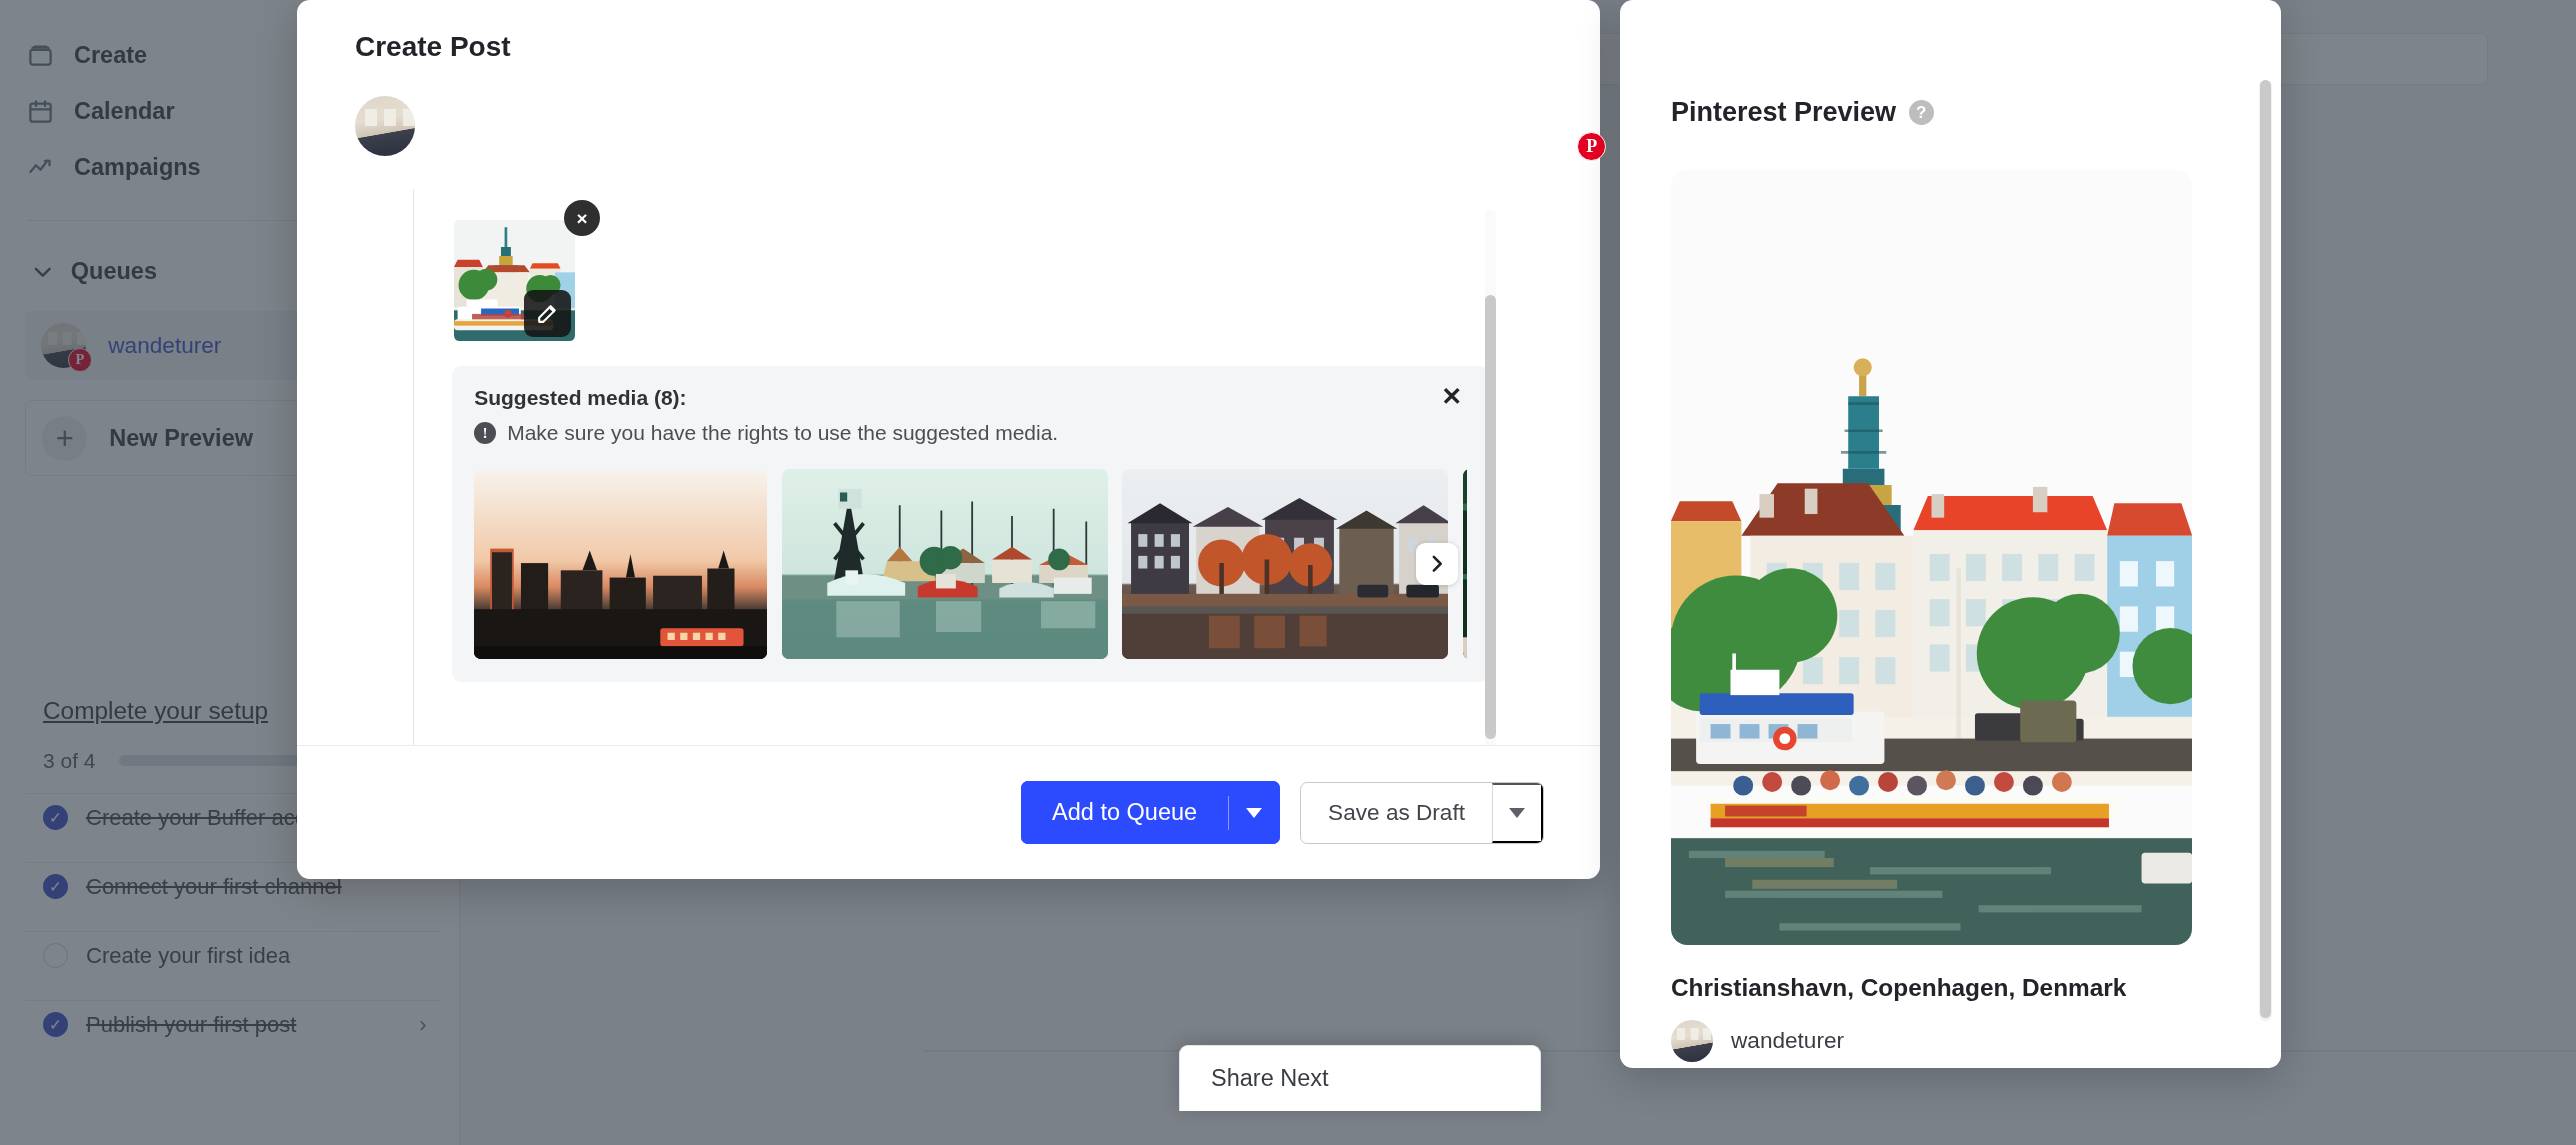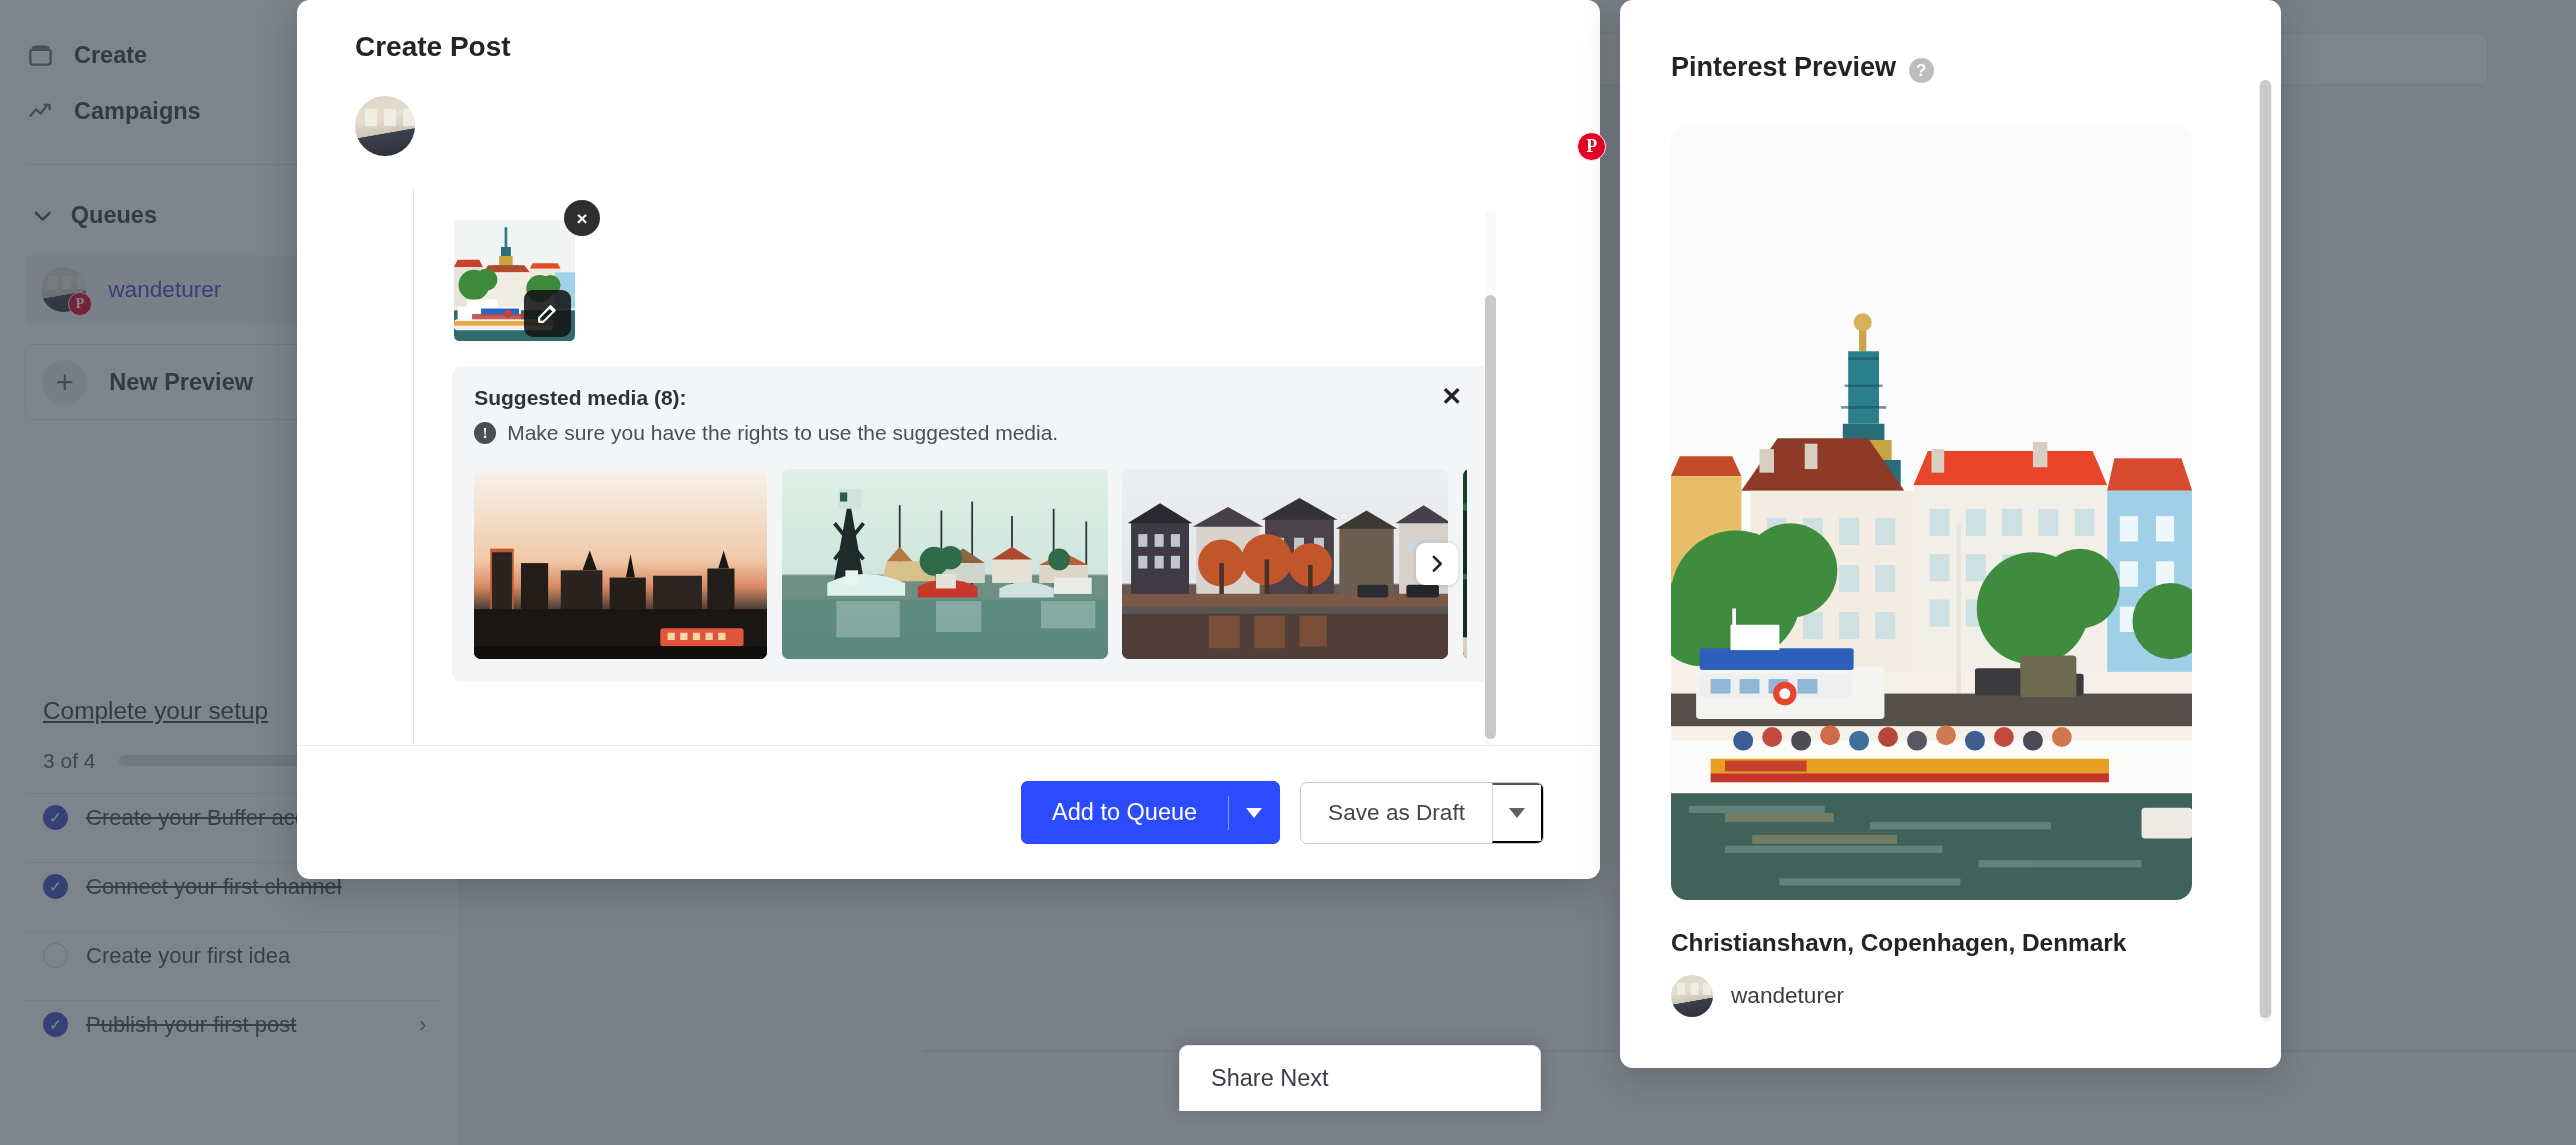--- a/index.html
+++ b/index.html
@@ -325,22 +325,23 @@
   
   #preview-panel {
     position: absolute; left: 1620px; top: 0;
     width: 661px; height: 1068px;
     background:#fff; border-radius: 12.7px;
     box-shadow: 0 9px 42px rgba(0,0,0,.20);
     z-index: 20;
     overflow: hidden;
   }
   #preview-header {
-    display:flex; align-items:flex-end; gap:12.7px;
+    display:flex; align-items:center; gap:12.7px;
     padding: 52px 5px 0 51px;
+    margin-top: 45px;
   }
   #preview-title { font-size: 27px; font-weight: bold; color:#22242a; }
   #preview-help {
     width: 25px; height: 25px; border-radius:50%;
     background:#bdbdbd; color:#fff;
     display:flex; align-items:center; justify-content:center;
     font-size: 17px; font-weight:bold; cursor:pointer;
   }
   #preview-pin {
     margin: 42px 0 0 51px;
@@ -392,20 +393,31 @@
         <span class="nav-icon">
           <svg viewBox="0 0 24 24" fill="none" stroke="#6b7280" stroke-width="2" stroke-linecap="round" stroke-linejoin="round">
             <rect x="3" y="7" width="18" height="13" rx="2"></rect>
             <path d="M5 7V5h14v2"></path>
               <path d="M7 4h10"></path>
           </svg>
         </span>
         <span>Create</span>
       </div>
 
+      <div class="nav-item">
+        <span class="nav-icon">
+          <svg viewBox="0 0 24 24" fill="none" stroke="#6b7280" stroke-width="2" stroke-linecap="round" stroke-linejoin="round">
+            <rect x="3" y="5" width="18" height="16" rx="2"></rect>
+            <path d="M3 10h18"></path>
+              <path d="M8 3v4"></path>
+              <path d="M16 3v4"></path>
+          </svg>
+        </span>
+        <span>Calendar</span>
+      </div>
 
       <div class="nav-item">
         <span class="nav-icon">
           <svg viewBox="0 0 24 24" fill="none" stroke="#6b7280" stroke-width="2" stroke-linecap="round" stroke-linejoin="round">
             <path d="M3 16l5-6 4 4 6-8"></path>
               <path d="M16 6h4v4"></path>
           </svg>
         </span>
         <span>Campaigns</span>
       </div>

